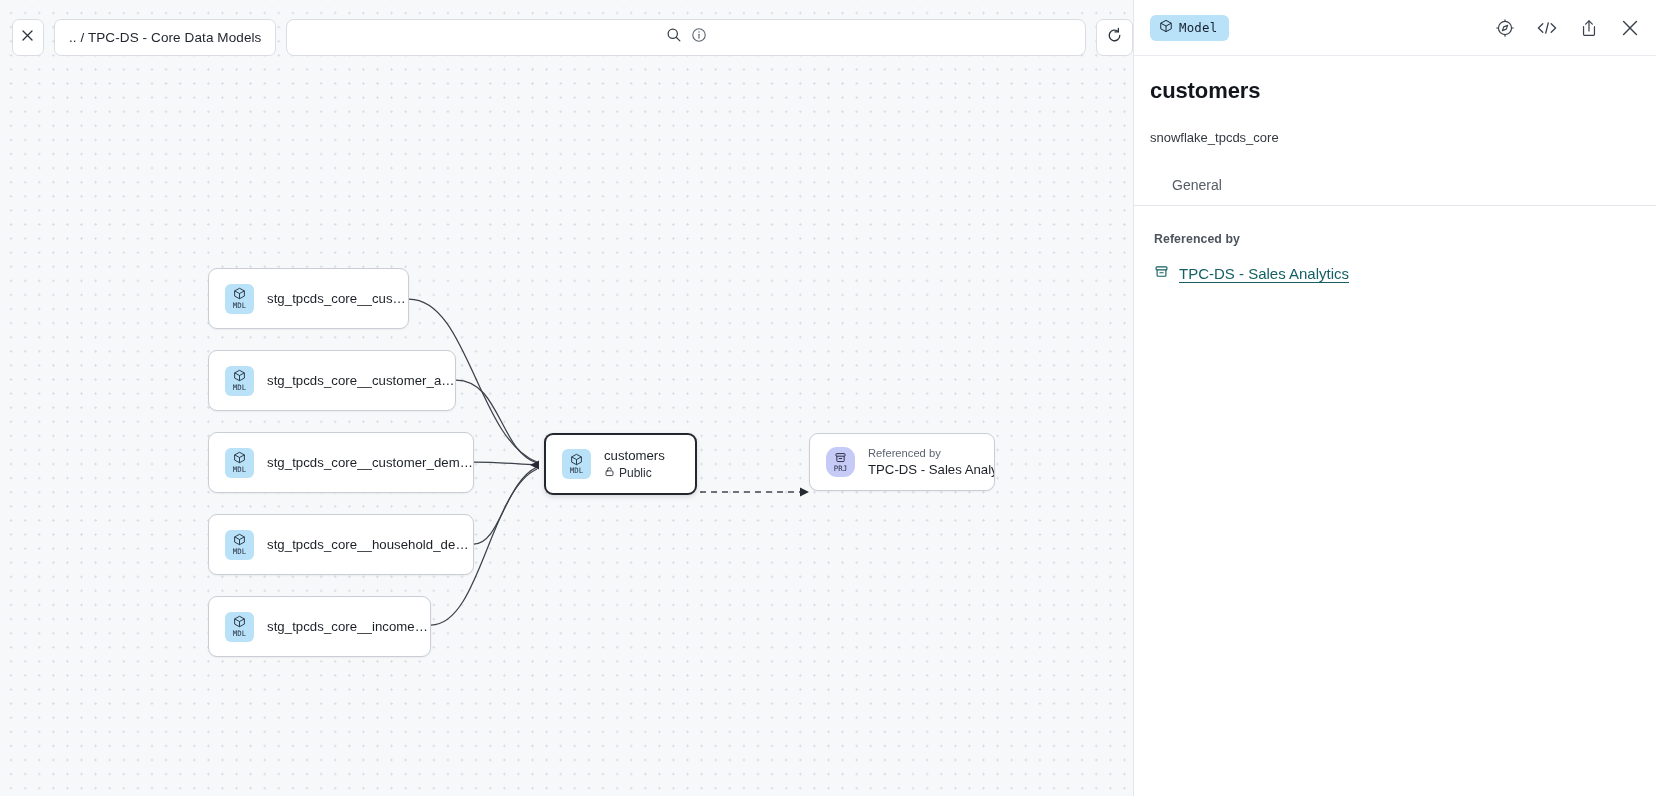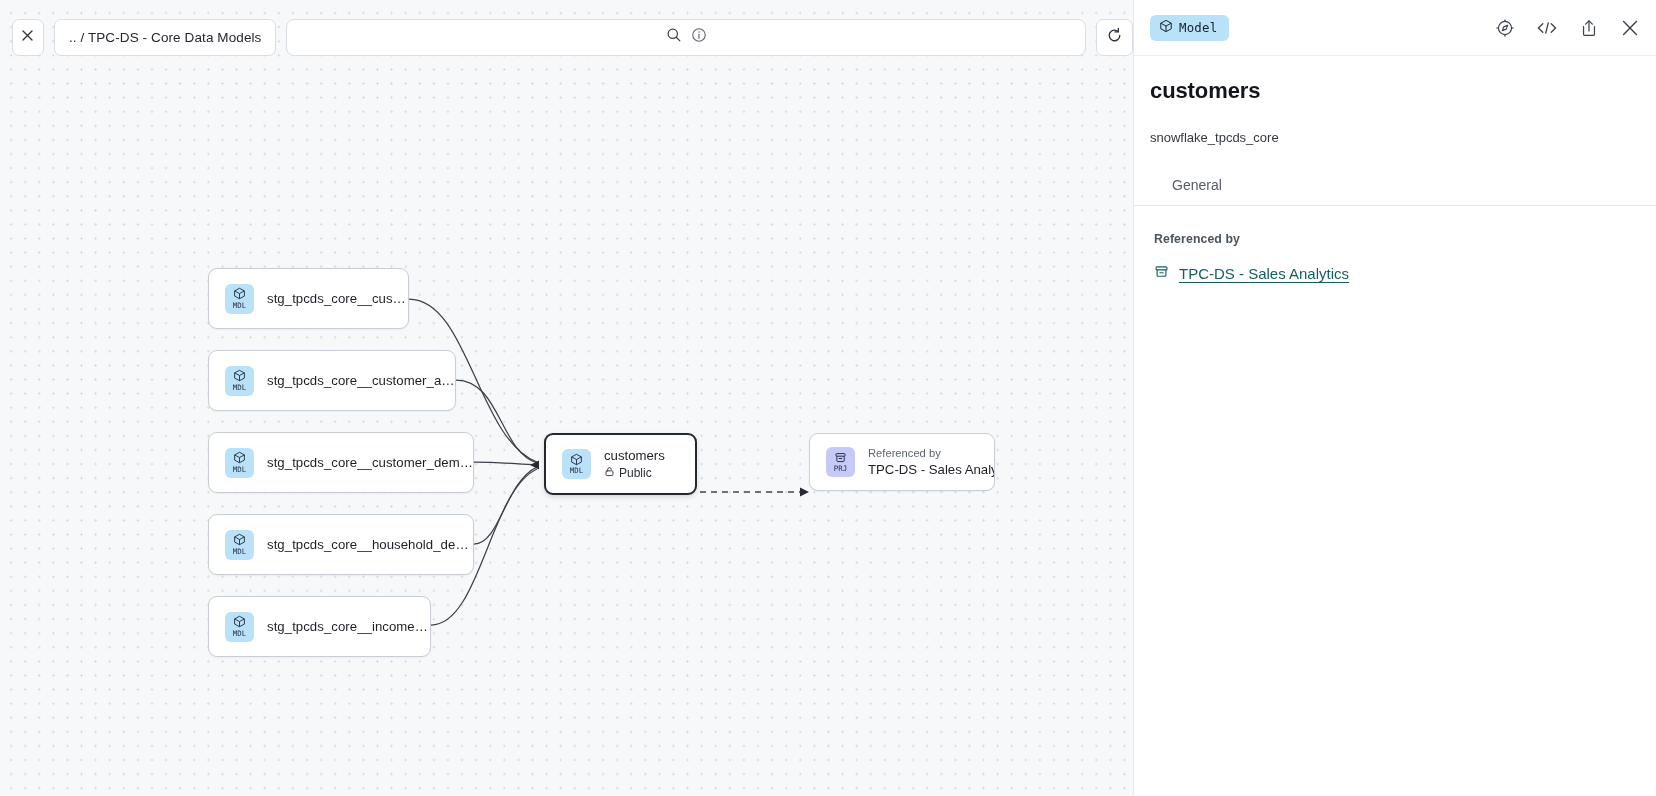--- a/index.html
+++ b/index.html
@@ -84,21 +84,21 @@
   }
   .badge {
     width: 29px; height: 30px;
     border-radius: 6px;
     display: flex; flex-direction: column;
     align-items: center; justify-content: center;
     flex: 0 0 auto;
     gap: 0px;
   }
   .badge.mdl { background: #b9e1f7; }
-  .badge.prj { background: #c5caf6; }
+  .badge.prj { background: #c5caf6; border-radius: 11px; }
   .badge .bico { height: 13px; display:flex; align-items:center; }
   .badge .btxt {
     font-family: "DejaVu Sans Mono", monospace;
     font-size: 7.4px;
     letter-spacing: .1px;
     color: #253044;
     line-height: 9px;
     margin-top: .5px;
   }
   .node-label {

